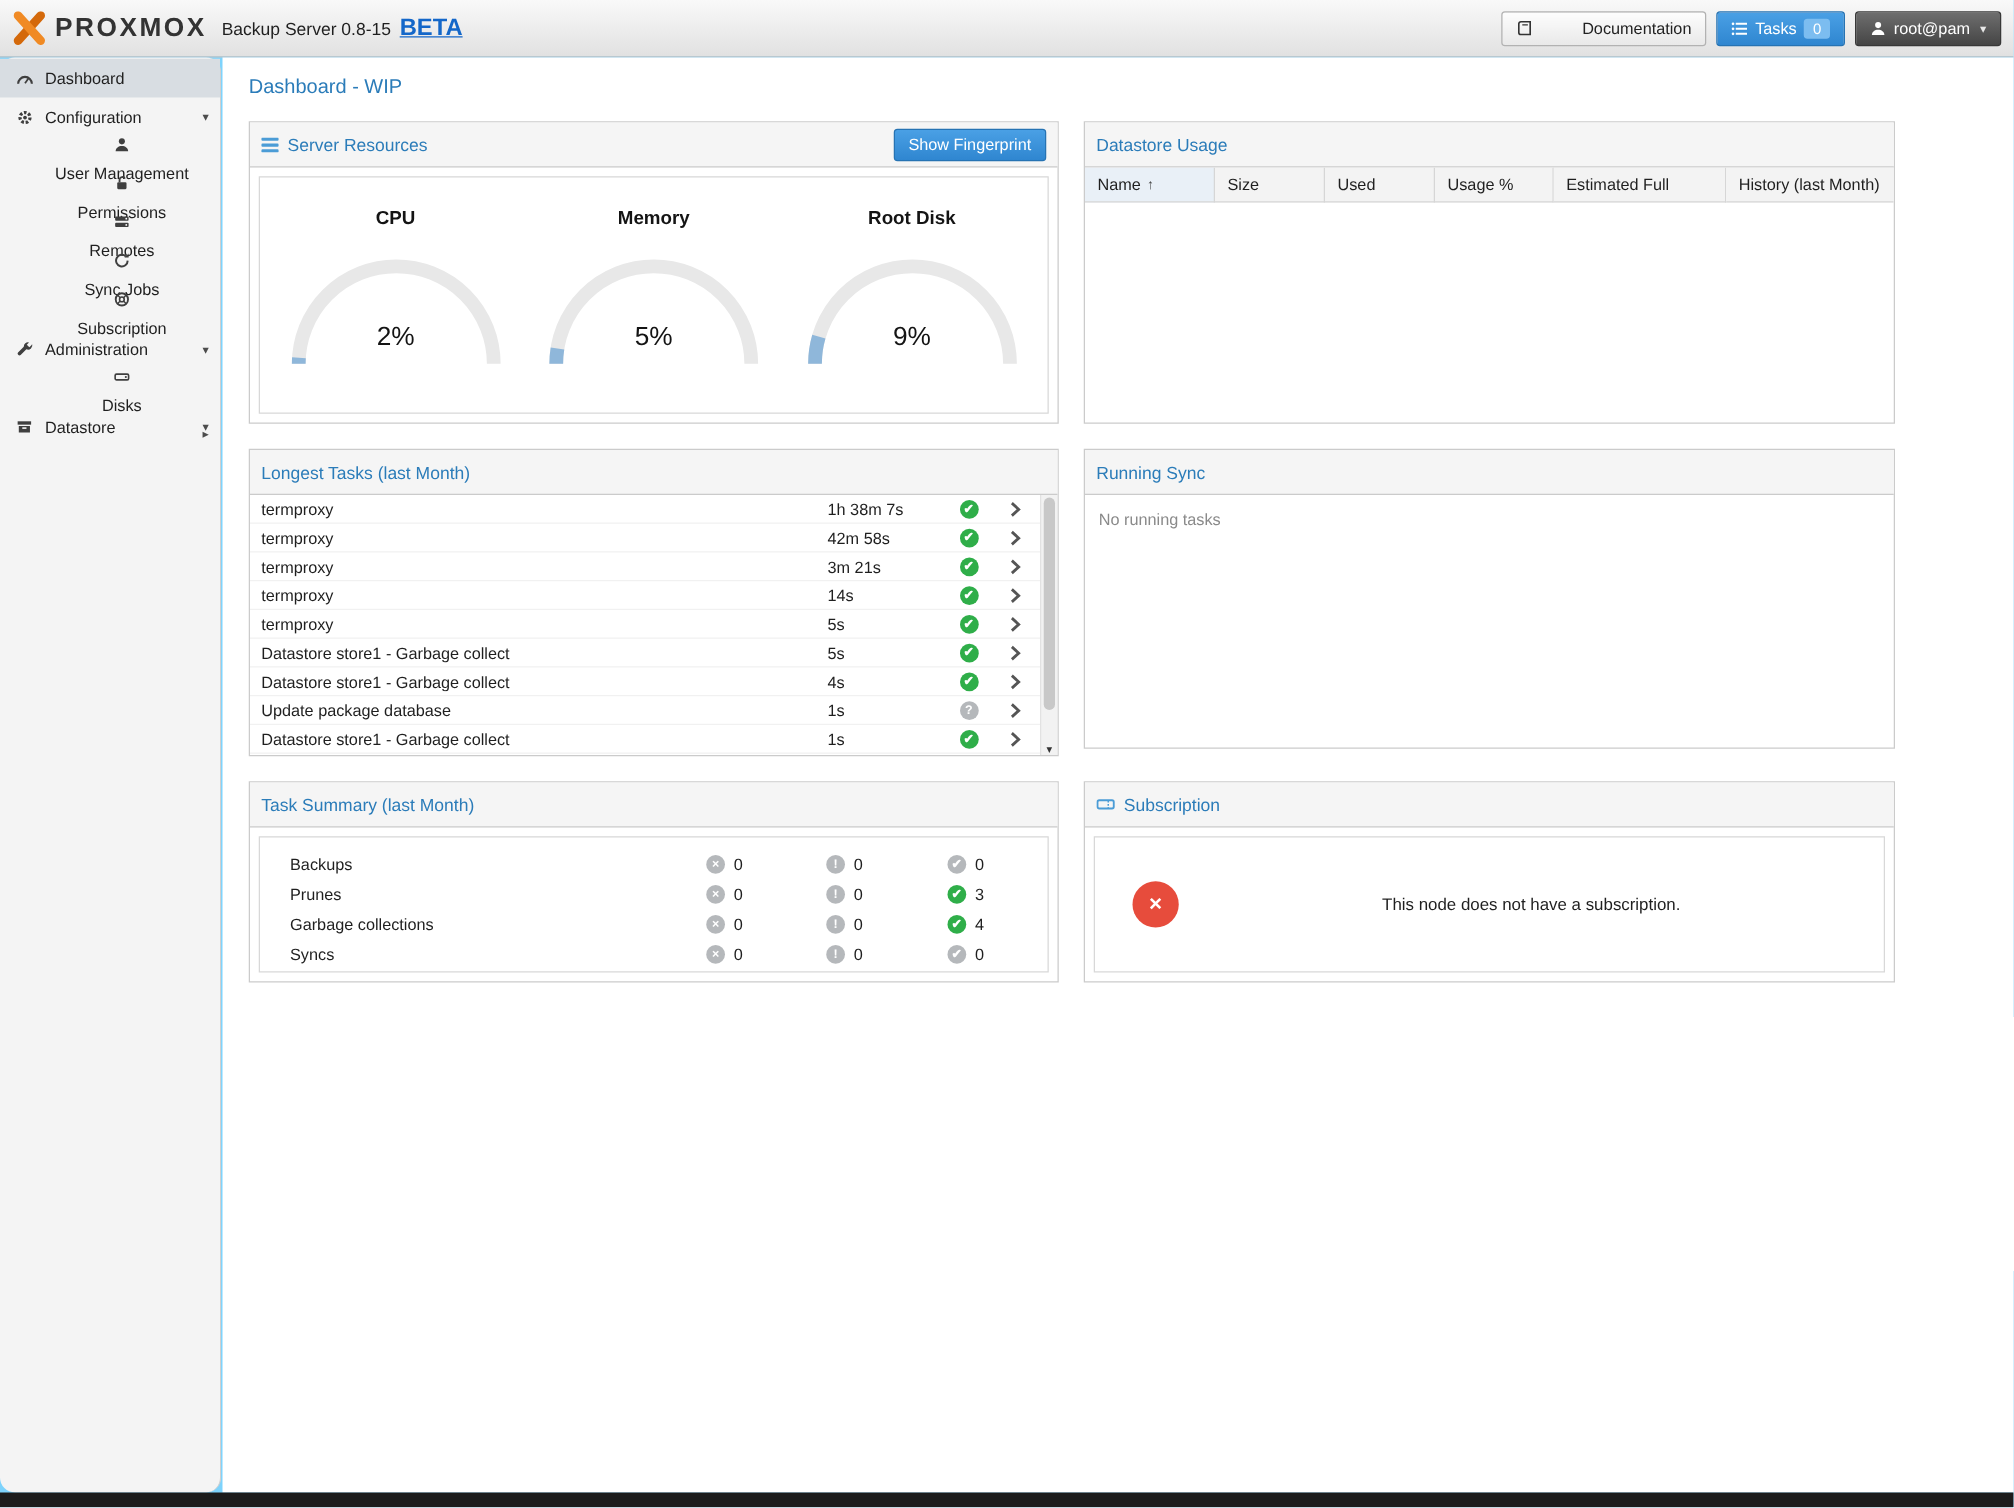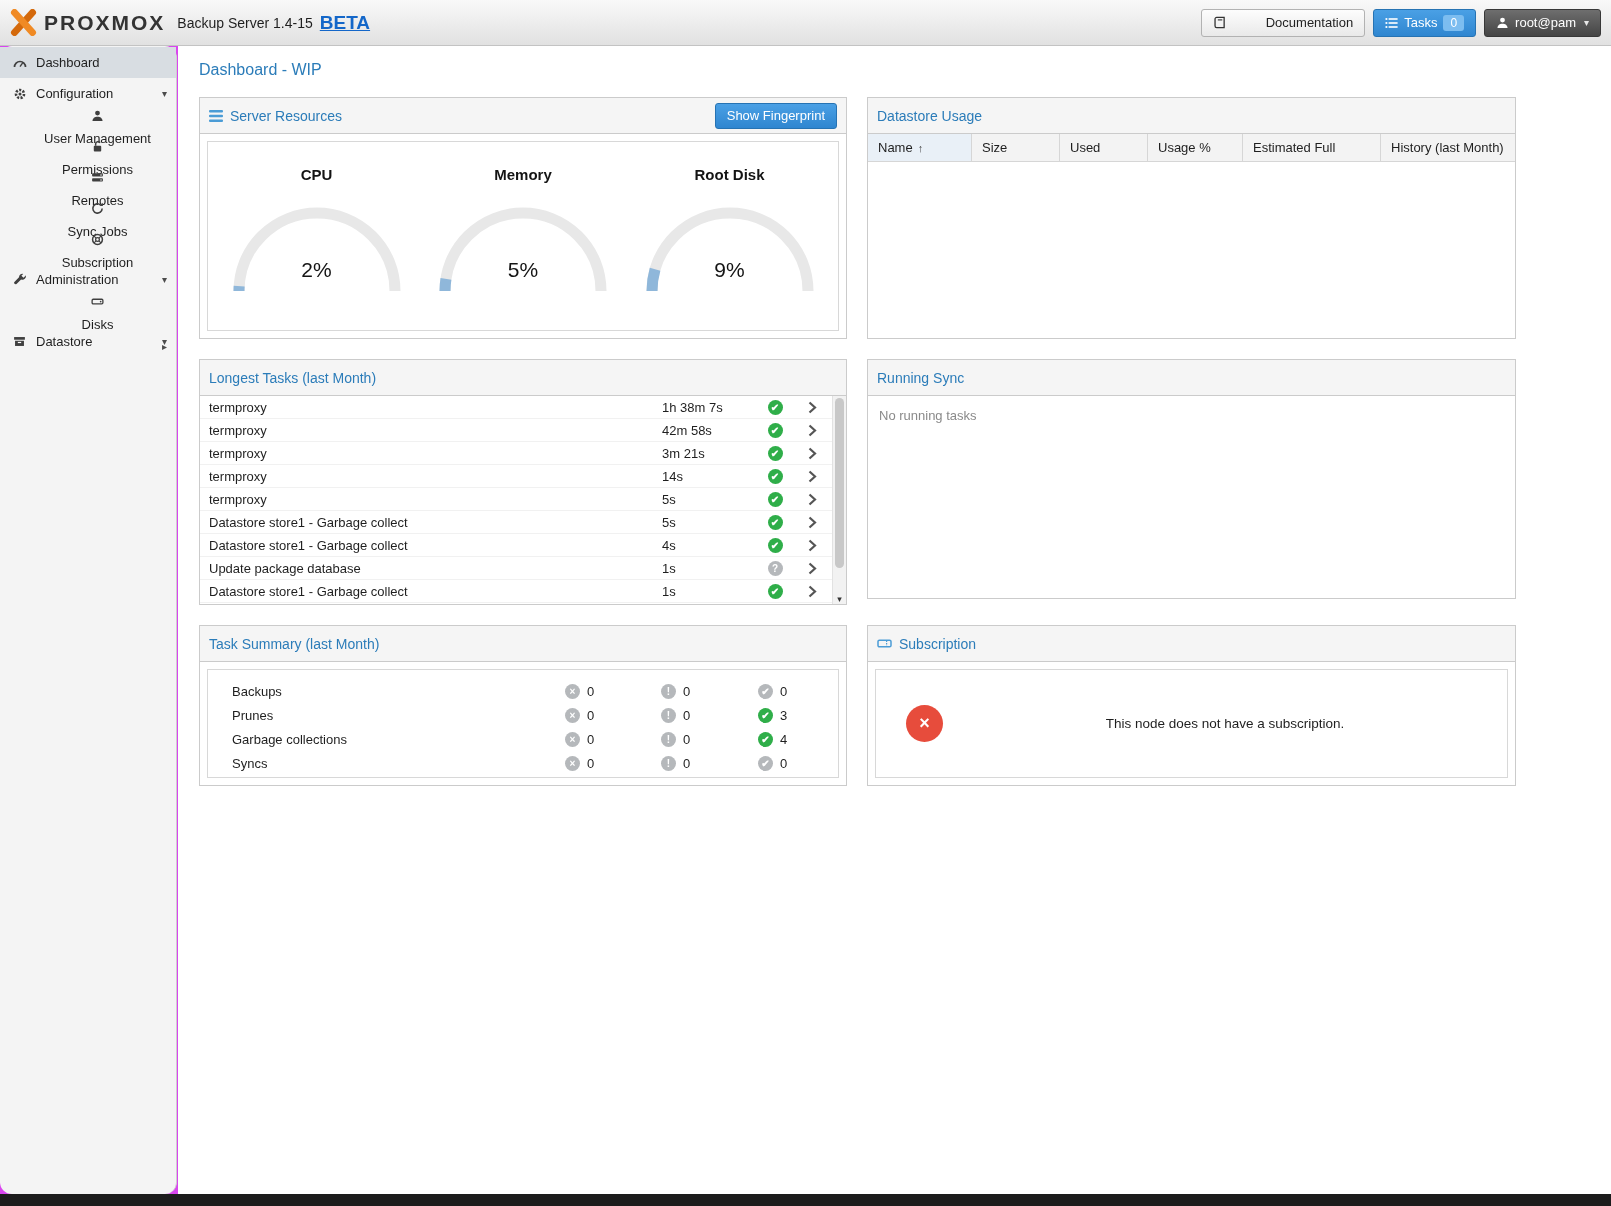--- a/index.html
+++ b/index.html
@@ -1,18 +1,18 @@
 <!DOCTYPE html>
 <html><head>
 <meta charset="utf-8">
 <style>
   * { box-sizing: border-box; margin: 0; padding: 0; }
   html,body { background:#fff; }
   body { font-family: "Liberation Sans", sans-serif; font-size: 13px; color: #1f1f1f; }
-  .app { position: relative; width: 1611px; height: 1206px; overflow: hidden; background:#d946ef; }
+  .app { position: relative; width: 1611px; height: 1206px; overflow: hidden; background:#7dd3fc; }
 
   
   .header { position:absolute; top:0; left:0; right:0; height:46px;
             background:linear-gradient(#f9f9f9,#e1e1e1); border-bottom:1px solid #c3c3c3;
             display:flex; align-items:center; padding:0 10px; }
   .brand { display:flex; align-items:center; gap:7px; }
   .brand-name { font-size:21px; font-weight:bold; color:#333; letter-spacing:2px; }
   .product { margin-left:12px; font-size:14px; color:#1f1f1f; }
   .beta { margin-left:7px; font-size:19px; font-weight:bold; color:#1467c9; text-decoration:underline; cursor:pointer; }
   .header-right { margin-left:auto; display:flex; gap:8px; align-items:center; }
@@ -106,21 +106,21 @@
   <header class="header">
     <div class="brand">
       <span style="display:flex;">
         <svg width="27" height="27" viewBox="0 0 27 27">
           <path d="M22.5 3.5 L4.5 23.5" stroke="#d4690b" stroke-width="7" stroke-linecap="round"></path>
           <path d="M4.5 3.5 L22.5 23.5" stroke="#f08a24" stroke-width="7" stroke-linecap="round"></path>
         </svg>
       </span>
       <span class="brand-name">PROXMOX</span>
     </div>
-    <span class="product">Backup Server 1.4-15</span>
+    <span class="product">Backup Server 0.8-15</span>
     <a class="beta">BETA</a>
 
     <div class="header-right">
       <button class="btn btn-light">
         <span style="display:flex;">
           <svg width="13" height="13" viewBox="0 0 14 14">
               <path d="M4 1.5h8v11H4A1.8 1.8 0 0 1 2.2 10.7V3.3A1.8 1.8 0 0 1 4 1.5z" fill="none" stroke="#333" stroke-width="1.4"></path>
               <line x1="5.2" y1="4.2" x2="10" y2="4.2" stroke="#333" stroke-width="1.2"></line>
             </svg>
         </span>

